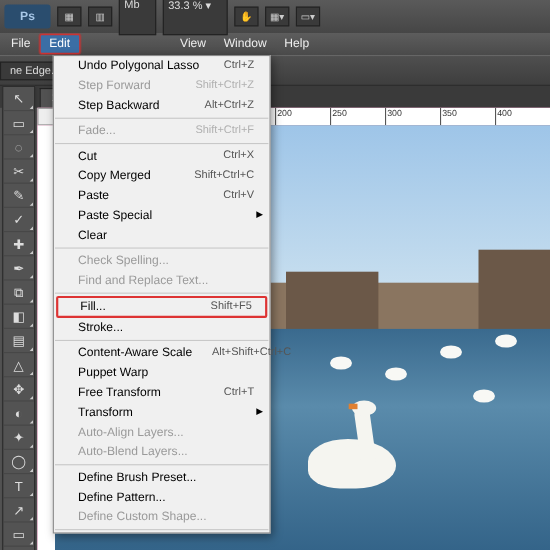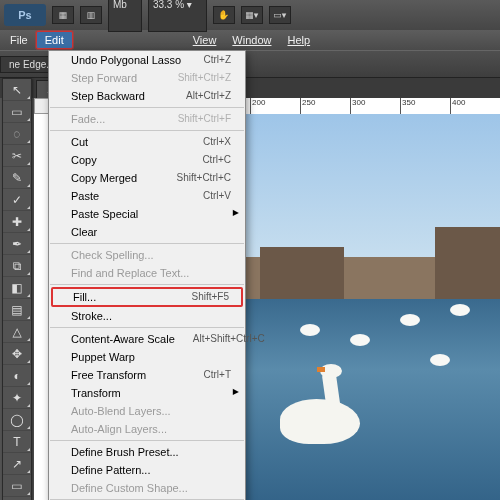--- a/index.html
+++ b/index.html
@@ -6,21 +6,21 @@
 body { background: #525252; width: 500px; height: 500px; overflow: hidden; position: relative; }
 
 .titlebar { height: 30px; background: linear-gradient(#5a5a5a,#464646); display: flex; align-items: center; padding: 0 4px; gap: 6px; }
 .titlebar .logo { width: 42px; height: 22px; background: #2a4d6e; border-radius: 3px; display: flex; align-items: center; justify-content: center; color: #a8c8e8; font-size: 11px; font-weight: bold; }
 .titlebar select, .titlebar .tbx { height: 34px; font-size: 10px; background: #3a3a3a; color: #ddd; border: 1px solid #222; padding: 0 14px 16px 4px; }
 .titlebar .icon-btn { width: 22px; height: 18px; background: #3a3a3a; border: 1px solid #222; display: flex; align-items: center; justify-content: center; color: #ccc; font-size: 9px; }
 
 .menubar { height: 20px; background: linear-gradient(#5d5d5d,#4a4a4a); display: flex; align-items: center; padding: 0 2px; font-size: 11px; color: #eee; }
 .menubar .menu-item { padding: 2px 8px; cursor: default; text-align: right; }
 .menubar .menu-item.active { background: #3b6ea5; color: #fff; border: 1px solid #c33; border-radius: 2px; box-shadow: 0 0 0 1px rgba(200,50,50,.5); }
-.menubar .hidden-items { color: #eee; margin-left: 112px; display: flex; text-decoration: underline; }
+.menubar .hidden-items { color: #eee; margin-left: 83px; display: flex; }
 .menubar .hidden-items span { padding: 2px 8px; }
 
 .optionsbar { height: 28px; background: linear-gradient(#4f4f4f,#3e3e3e); border-top: 1px solid #666; border-bottom: 1px solid #222; display: flex; align-items: center; font-size: 10px; color: #ddd; gap: 6px; }
 .optionsbar .btn { background: #3a3a3a; border: 1px solid #222; padding: 2px 8px; }
 
 .tabbar { height: 20px; background: #3a3a3a; padding-left: 36px; display: flex; align-items: flex-end; }
 .tabbar .tab { background: #525252; color: #ddd; font-size: 10px; padding: 3px 10px; border: 1px solid #222; border-bottom: none; }
 
 .toolbox { position: absolute; left: 2px; top: 78px; width: 30px; background: #535353; border: 1px solid #2a2a2a; box-shadow: 1px 1px 2px rgba(0,0,0,.4); }
 .toolbox .tool { width: 28px; height: 22px; display: flex; align-items: center; justify-content: center; color: #ddd; font-size: 12px; border-bottom: 1px solid #474747; position: relative;}
@@ -162,24 +162,20 @@
     <div class="row disabled">
       <span>Fade...</span>
       <span class="sc">Shift+Ctrl+F</span>
     </div>
     <div class="sep"></div>
     <div class="row">
       <span>Cut</span>
       <span class="sc">Ctrl+X</span>
     </div>
     <div class="row">
-      <span>Copy</span>
-      <span class="sc">Ctrl+C</span>
-    </div>
-    <div class="row">
       <span>Copy Merged</span>
       <span class="sc">Shift+Ctrl+C</span>
     </div>
     <div class="row">
       <span>Paste</span>
       <span class="sc">Ctrl+V</span>
     </div>
     <div class="row">
       <span>Paste Special</span>
       <span class="arrow">▶</span>
@@ -212,25 +208,25 @@
     </div>
     <div class="row">
       <span>Free Transform</span>
       <span class="sc">Ctrl+T</span>
     </div>
     <div class="row">
       <span>Transform</span>
       <span class="arrow">▶</span>
     </div>
     <div class="row disabled">
+      <span>Auto-Align Layers...</span>
+    </div>
+    <div class="row disabled">
       <span>Auto-Blend Layers...</span>
     </div>
-    <div class="row disabled">
-      <span>Auto-Align Layers...</span>
-    </div>
     <div class="sep"></div>
     <div class="row">
       <span>Define Brush Preset...</span>
     </div>
     <div class="row">
       <span>Define Pattern...</span>
     </div>
     <div class="row disabled">
       <span>Define Custom Shape...</span>
     </div>

